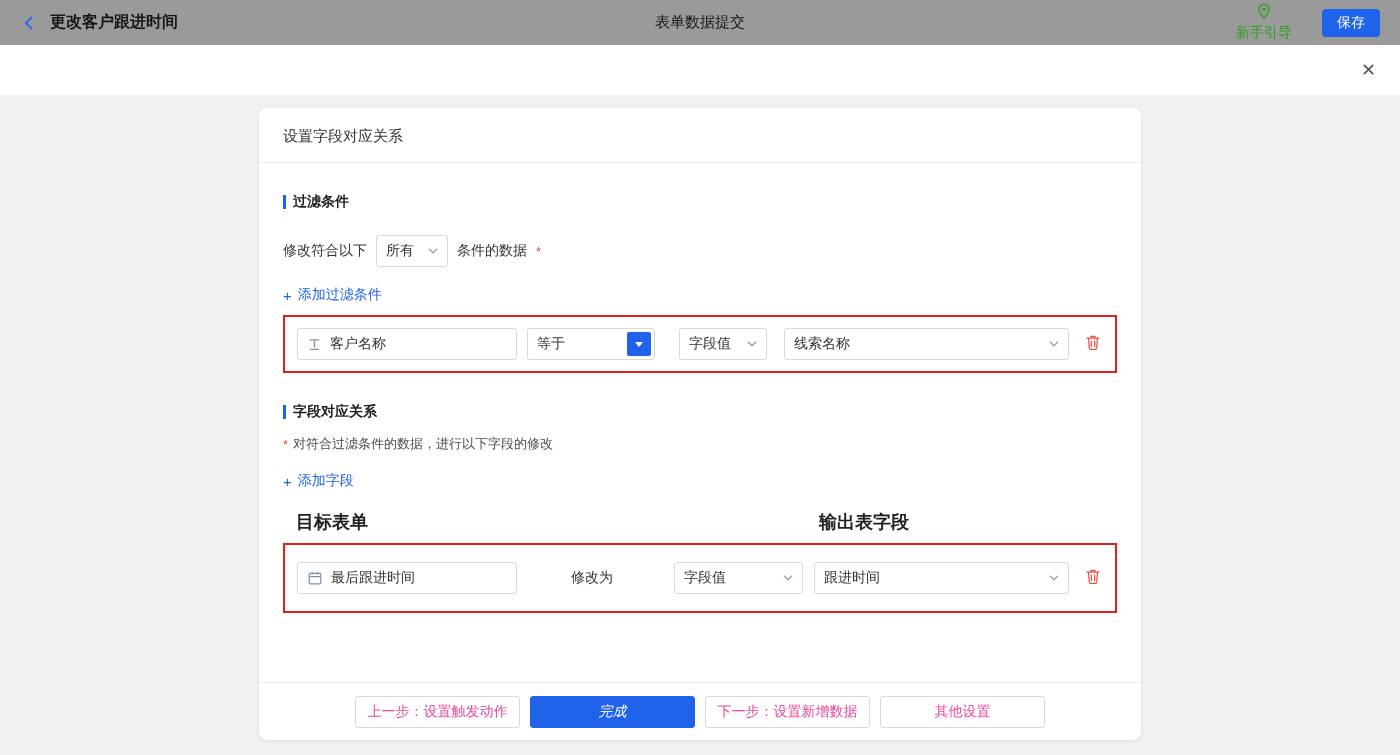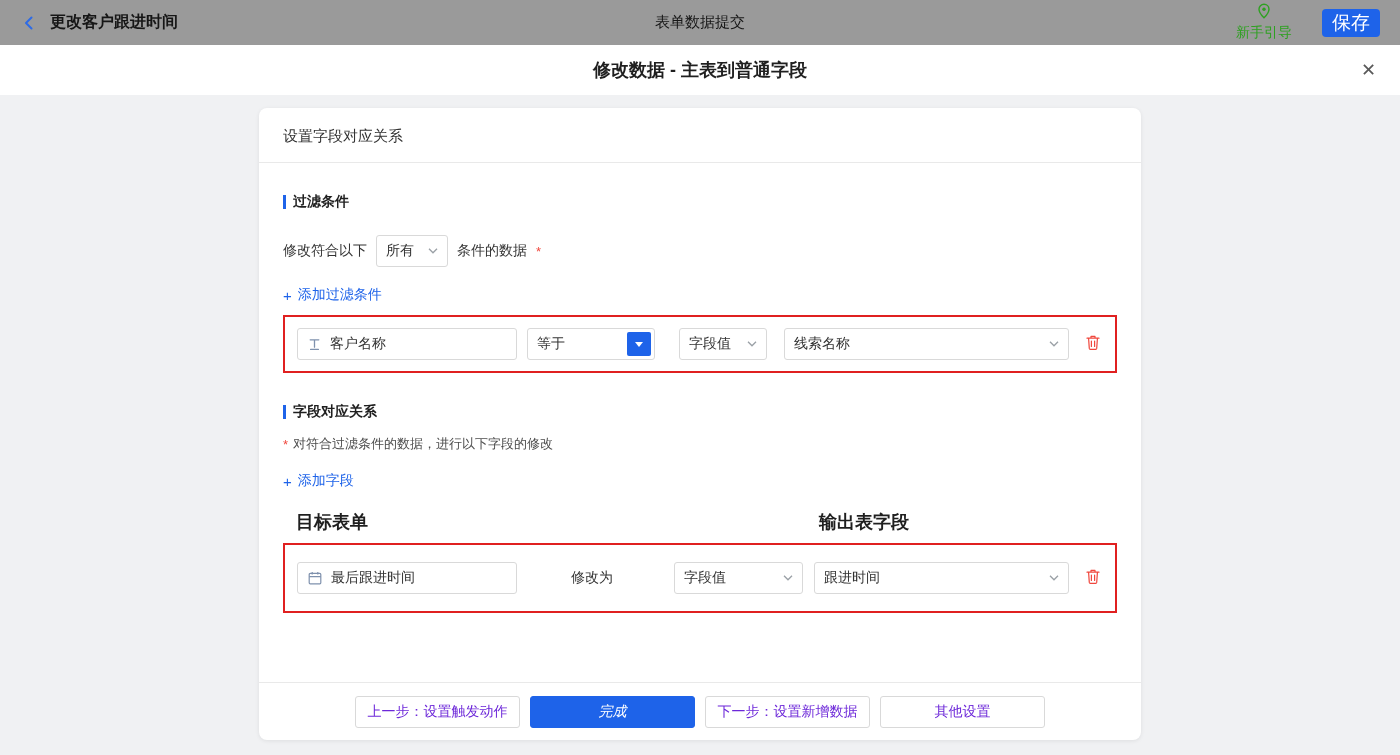--- a/index.html
+++ b/index.html
@@ -21,21 +21,21 @@
   .back-icon { display: flex; align-items: center; cursor: pointer; }
   .back-title { font-size: 16px; font-weight: 700; color: #161616; margin-left: 12px; }
   .topbar-center {
     position: absolute; left: 50%; transform: translateX(-50%);
     font-size: 15px; color: #161616;
   }
   .topbar-right { margin-left: auto; display: flex; align-items: center; }
   .guide { display: flex; align-items: center; gap: 5px; color: #2ea121; font-size: 14px; margin-right: 30px; cursor: pointer; flex-direction: column; }
   .save-btn {
     background: #1e63e9; color: #fff; border: none; border-radius: 4px;
-    width: 58px; height: 28px; font-size: 19px; cursor: pointer;
+    width: 58px; height: 28px; font-size: 14px; cursor: pointer;
     font-family: inherit;
   }
 
   
   .modal-header {
     height: 50px; background: #fff; position: relative;
     display: flex; align-items: center; justify-content: center;
   }
   .modal-title { font-size: 18px; font-weight: 700; color: #1f1f1f; }
   .close-icon {
@@ -119,21 +119,21 @@
   
   .card-footer {
     border-top: 1px solid #e9e9e9; height: 58px;
     display: flex; align-items: center; justify-content: center; gap: 10px;
   }
   .btn {
     height: 32px; width: 165px; border-radius: 3px; font-size: 14px;
     display: flex; align-items: center; justify-content: center;
     cursor: pointer; font-family: inherit;
   }
-  .btn-ghost { background: #fff; border: 1px solid #d9d9d9; color: #6d28d9; }
+  .btn-ghost { background: #fff; border: 1px solid #d9d9d9; color: #ec4899; }
   .btn-primary { background: #1e63e9; border: 1px solid #1e63e9; color: #fff; font-style: italic; }
 </style>
 </head>
 <body>
 
 <div class="topbar">
   <div class="topbar-left">
     <span class="back-icon">
       <svg width="18" height="18" viewBox="0 0 18 18">
           <path d="M11.5 3.5 L6 9 L11.5 14.5" fill="none" stroke="#2e6be6" stroke-width="2" stroke-linecap="round" stroke-linejoin="round"></path>
@@ -150,21 +150,20 @@
             <circle cx="7" cy="6.2" r="1.7" fill="#2ea121"></circle>
           </svg>
       </span>
       <span>新手引导</span>
     </span>
     <button class="save-btn">保存</button>
   </div>
 </div>
 
 <div class="modal-header">
-  <span class="modal-title">修改数据 - 主表到普通字段</span>
   <span class="close-icon">✕</span>
 </div>
 
 <div class="modal-body">
   <div class="card">
 
     <div class="card-header">设置字段对应关系</div>
 
     <div class="card-body">
 

